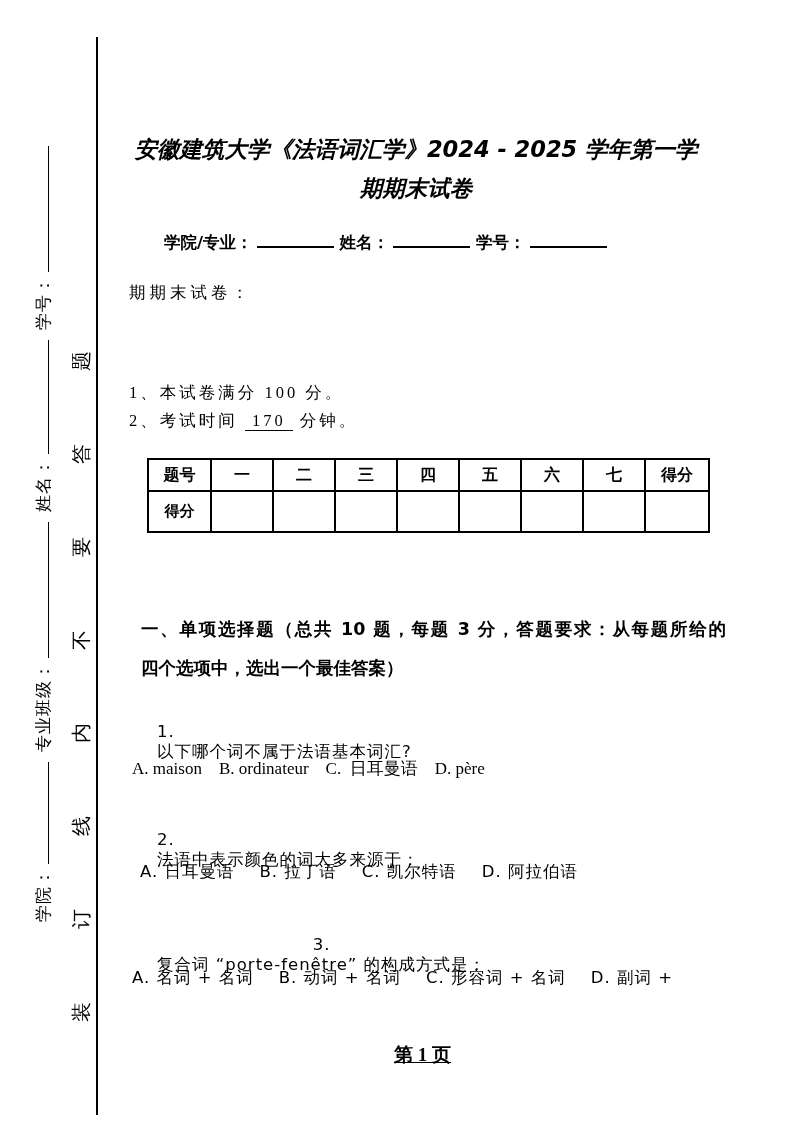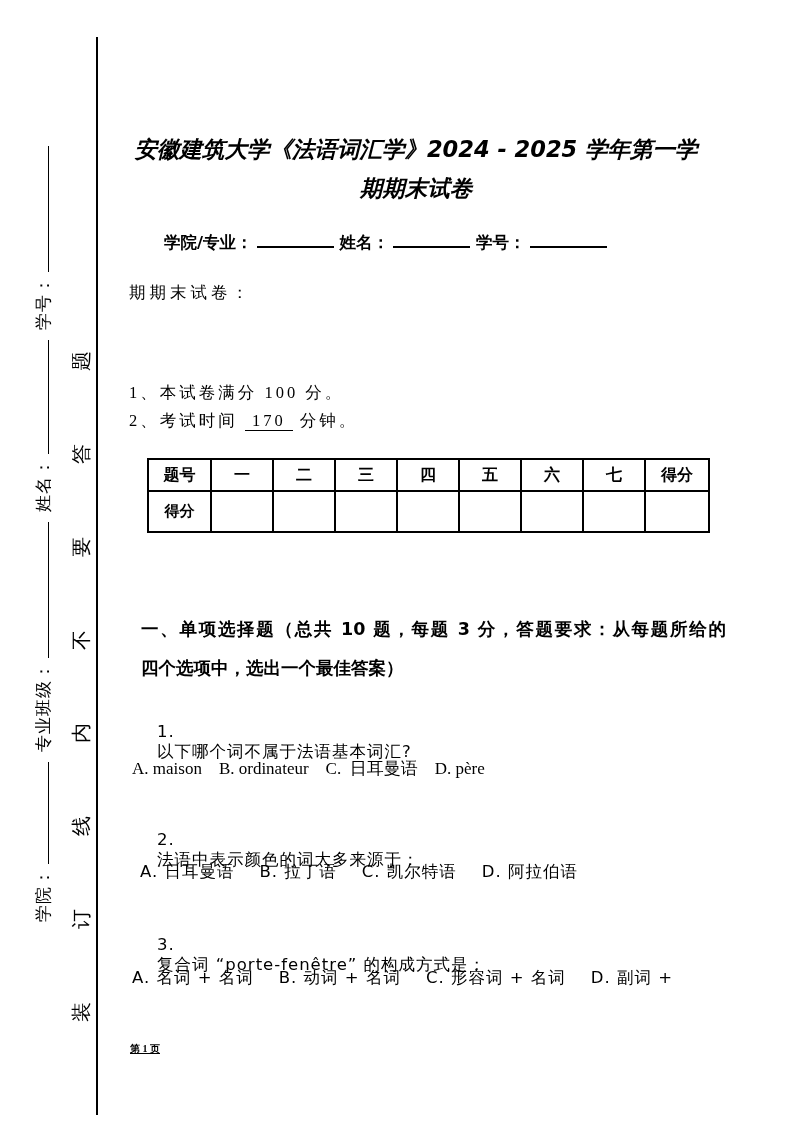--- a/index.html
+++ b/index.html
@@ -111,32 +111,33 @@
     font-weight: bold;
     font-size: 17.5px;
     line-height: 39px;
     margin-left: 12px;
   }
   .section-heading .line1 { display: block; text-align-last: justify; }
   .section-heading .line2 { display: block; }
   .question { position: absolute; left: 132px; font-size: 16.5px; letter-spacing: 1px; white-space: pre-wrap; }
   .q1 { top: 703px; }
   .q2 { top: 811px; }
-  .q3 { top: 916px; }
+  .q3 { top: 916px; text-align: center; }
   .options { position: absolute; left: 132px; white-space: pre-wrap; }
   .o1 { top: 757px; font-size: 17px; font-family: "Liberation Serif", "DejaVu Serif", serif; }
   .o2 { top: 861px; font-size: 16.5px; letter-spacing: 1px; margin-left: 8px; }
   .o3 { top: 967px; font-size: 16.5px; letter-spacing: 1px; }
 
   
   .page-footer {
     position: absolute;
     left: 130px; top: 1042px; width: 585px;
-    font-weight: bold;
-    font-size: 10px;
+    text-align: center;
+    font-weight: bold;
+    font-size: 19px;
     text-decoration: underline;
   }
 </style>
 </head>
 <body>
 
 <div class="page">
 
   <div class="binding-line"></div>
 

